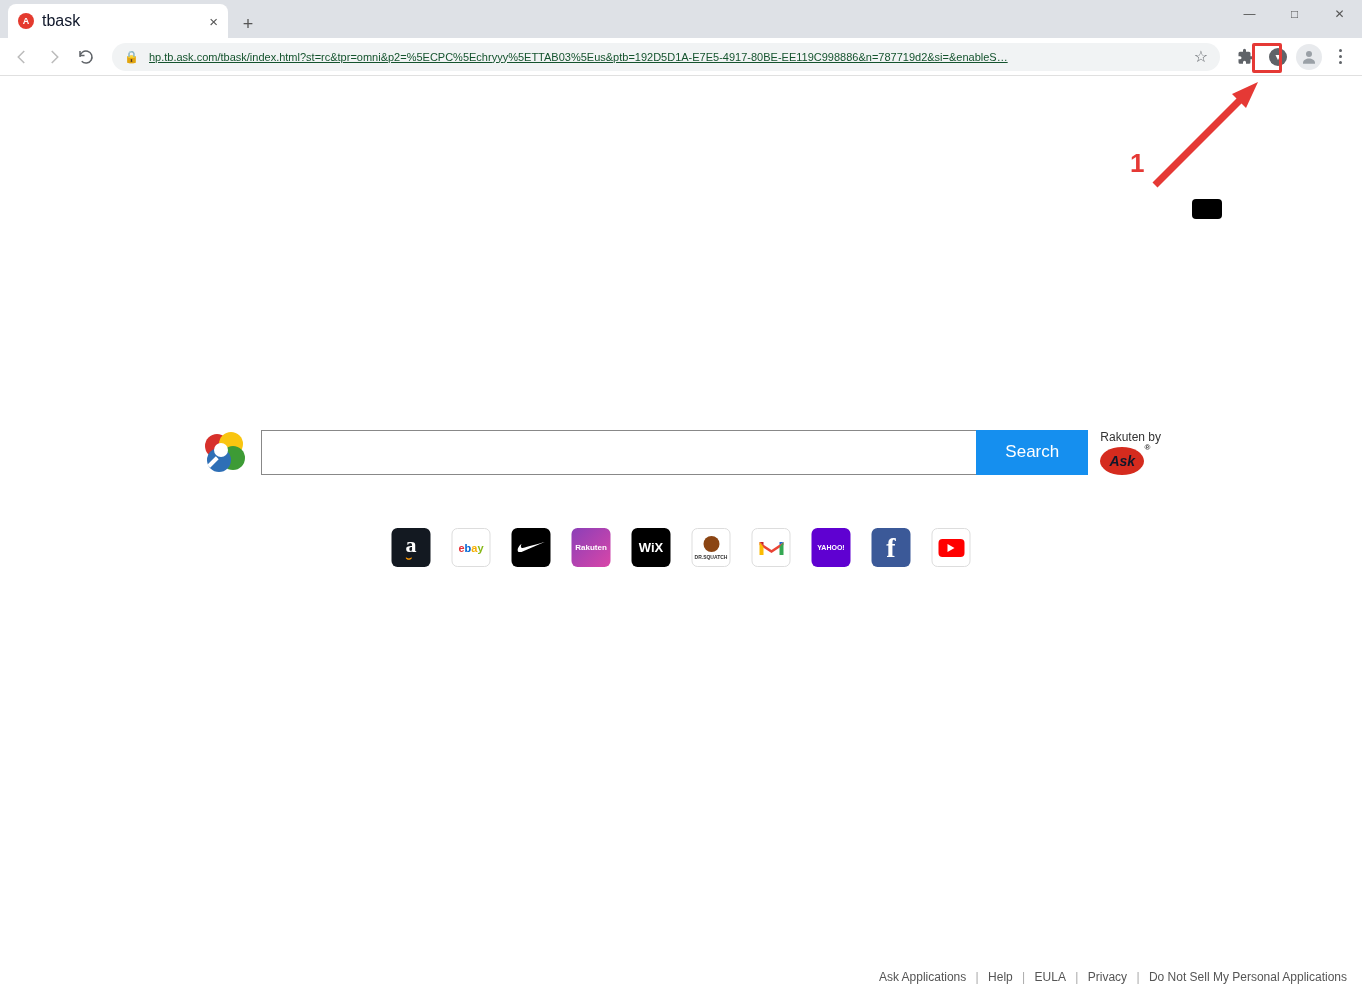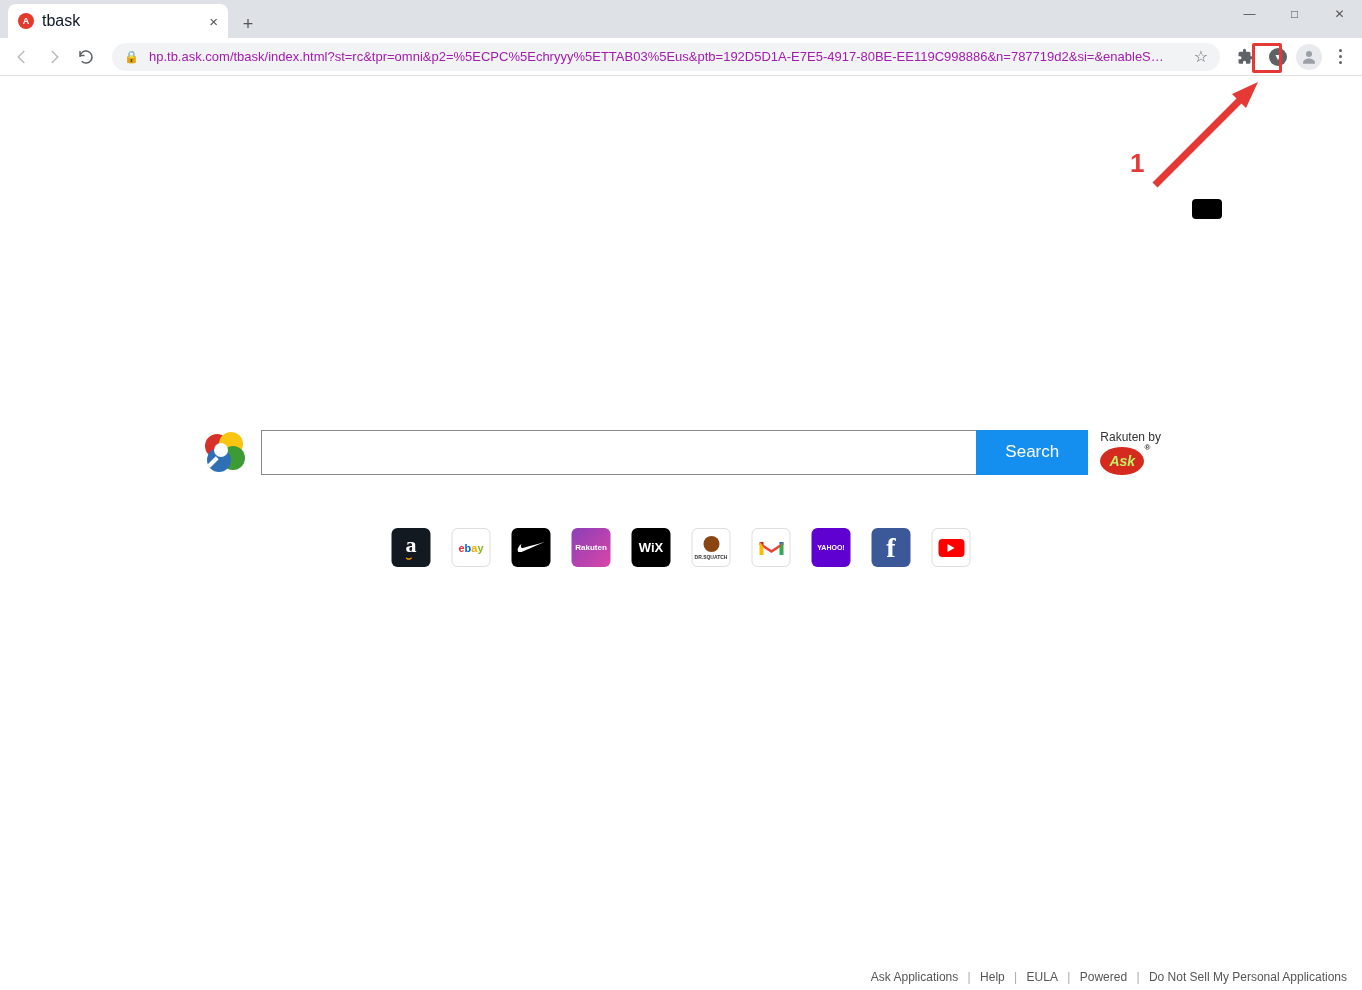--- a/index.html
+++ b/index.html
@@ -16,39 +16,39 @@
 .tab-title { font-size: 16px; color: #0f172a; flex: 1; }
 .tab-close { color: #555; font-size: 15px; line-height: 1; }
 .tab-new { width: 28px; height: 28px; display: flex; align-items: center; justify-content: center; margin-left: 6px; color: #555; font-size: 18px; }
 
 
 .toolbar { height: 38px; background: #fff; border-bottom: 1px solid #e0e0e0; display: flex; align-items: center; padding: 0 8px; gap: 4px; }
 .nav-btn { width: 28px; height: 28px; display: flex; align-items: center; justify-content: center; color: #888; border-radius: 50%; }
 .nav-btn.enabled { color: #555; }
 .addr-bar { flex: 1; height: 28px; background: #f1f3f4; border-radius: 14px; display: flex; align-items: center; padding: 0 12px; gap: 10px; margin: 0 8px; }
 .lock-icon { color: #5f6368; font-size: 12px; }
-.url-text { font-size: 13px; color: #a21caf; white-space: nowrap; overflow: hidden; flex: 1; }
+.url-text { font-size: 11px; color: #14532d; white-space: nowrap; overflow: hidden; flex: 1; text-decoration: underline; }
 .star-icon { color: #5f6368; font-size: 16px; }
 .toolbar-icon { width: 28px; height: 28px; display: flex; align-items: center; justify-content: center; color: #5f6368; border-radius: 50%; }
 .toolbar-icon.round { background: #5f6368; color: #fff; width: 18px; height: 18px; font-size: 10px; margin: 0 5px; }
 .profile-icon { background: #e8eaed; width: 26px; height: 26px; border-radius: 50%; display: flex; align-items: center; justify-content: center; color: #9aa0a6; }
 .menu-btn { width: 28px; height: 28px; display: flex; align-items: center; justify-content: center; flex-direction: column; gap: 3px; }
 .menu-dot { width: 3px; height: 3px; background: #5f6368; border-radius: 50%; }
 
 
 .content { position: absolute; top: 76px; left: 0; right: 0; bottom: 0; }
 .time-display { text-align: center; font-size: 36px; color: #3a4a5a; padding-top: 22px; font-weight: 400; }
 .search-area { position: absolute; top: 352px; left: 50%; transform: translateX(-50%); width: 960px; display: flex; align-items: center; gap: 12px; }
 .search-logo { width: 48px; height: 48px; position: relative; }
 .search-logo svg { width: 100%; height: 100%; }
 .search-box { flex: 1; display: flex; height: 45px; }
 .search-input { flex: 1; border: 1px solid #888; border-right: none; padding: 0 10px; font-size: 15px; }
 .search-btn { width: 112px; background: #158fef; color: #fff; border: none; font-size: 17px; cursor: pointer; }
 .powered { text-align: center; font-size: 12px; color: #333; }
-.ask-logo { width: 44px; height: 28px; background: #d52b1e; border-radius: 50%; margin-top: 3px; display: flex; align-items: center; justify-content: center; color: #bef264; font-style: italic; font-weight: bold; font-size: 14px; position: relative; }
+.ask-logo { width: 44px; height: 28px; background: #d52b1e; border-radius: 50%; margin-top: 3px; display: flex; align-items: center; justify-content: center; color: #0f172a; font-style: italic; font-weight: bold; font-size: 14px; position: relative; }
 .ask-logo::after { content: "®"; position: absolute; top: -4px; right: -6px; font-size: 8px; color: #333; font-style: normal; }
 
 .tiles { position: absolute; top: 452px; left: 50%; transform: translateX(-50%); display: flex; gap: 21px; }
 .tile { width: 39px; height: 39px; border-radius: 6px; display: flex; align-items: center; justify-content: center; color: #fff; font-size: 11px; font-weight: bold; overflow: hidden; }
 .t-amazon { background: #131921; }
 .t-ebay { background: #fff; border: 1px solid #ddd; }
 .t-nike { background: #000; }
 .t-rakuten { background: linear-gradient(135deg, #8b3fb8, #d946a8); font-size: 8px; }
 .t-wix { background: #000; font-size: 13px; }
 .t-squatch { background: #fff; border: 1px solid #ddd; color: #333; font-size: 5px; text-align: center; }
@@ -188,21 +188,21 @@
       </div>
   </div>
 
   <div class="footer">
     <span>Ask Applications</span>
     <span class="sep">|</span>
     <span>Help</span>
     <span class="sep">|</span>
     <span>EULA</span>
     <span class="sep">|</span>
-    <span>Powered</span>
+    <span>Privacy</span>
     <span class="sep">|</span>
     <span>Do Not Sell My Personal Applications</span>
   </div>
 </div>
 
 <div class="ann-box"></div>
 <svg class="rarrow" viewBox="0 0 130 130">
   <line x1="15" y1="115" x2="110" y2="20" stroke="#e53935" stroke-width="7"></line>
   <polygon points="118,12 92,24 106,38" fill="#e53935"></polygon>
 </svg>

